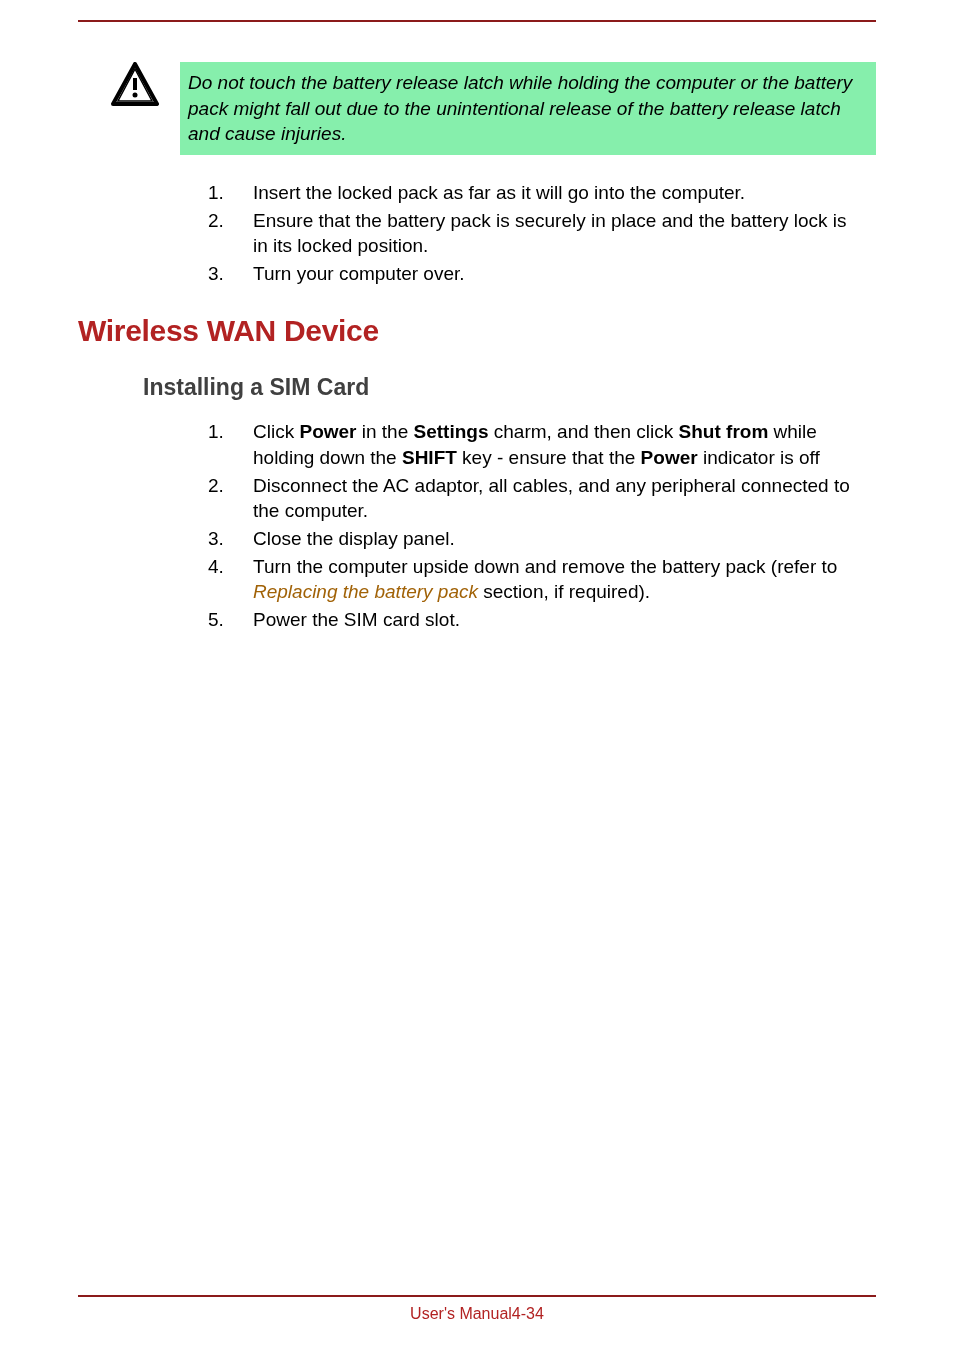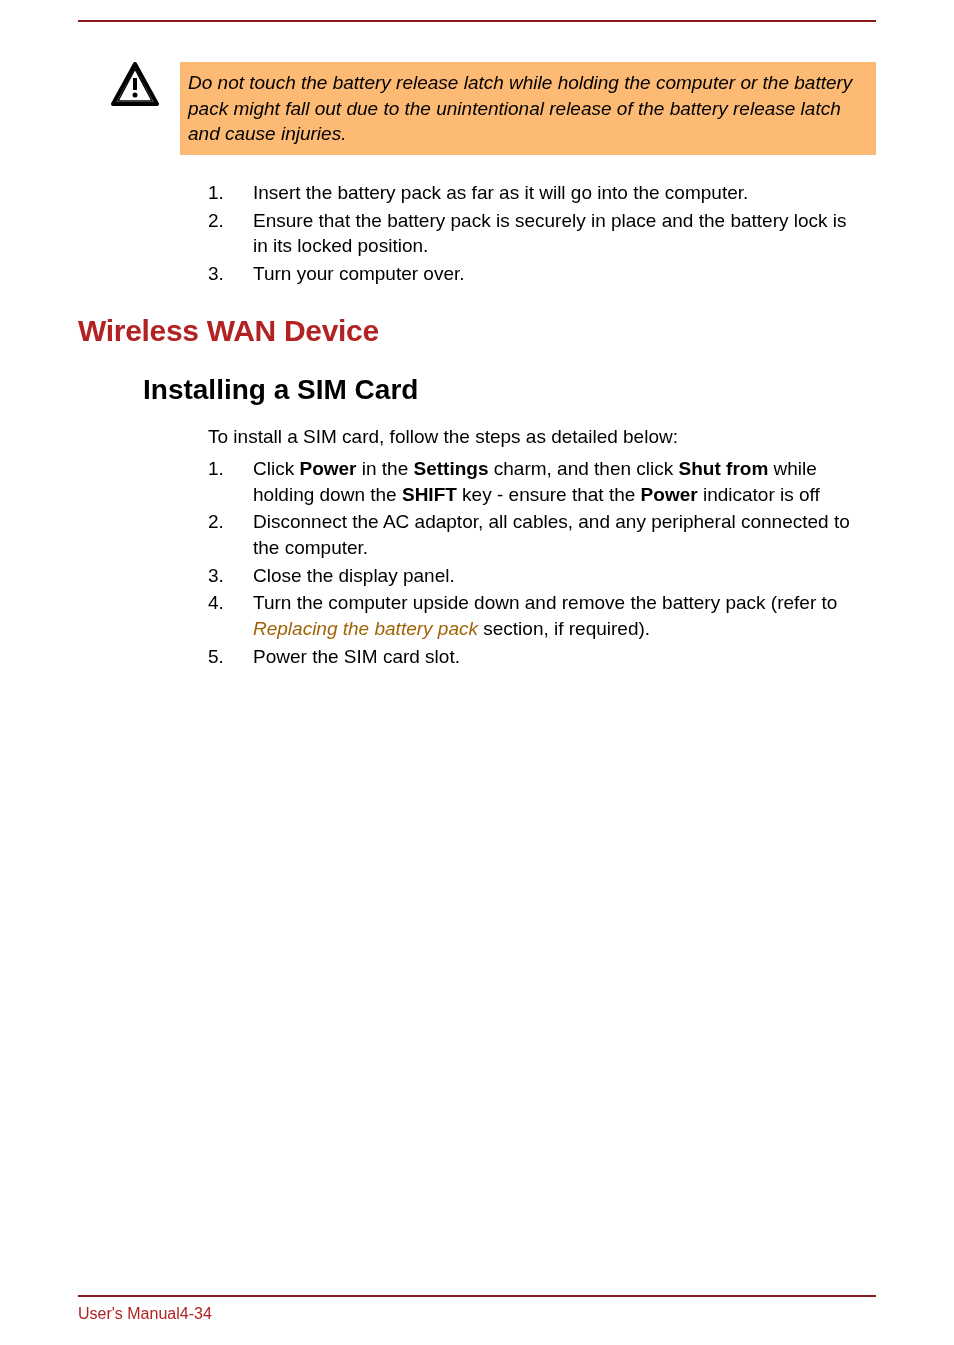--- a/index.html
+++ b/index.html
@@ -32,21 +32,21 @@
     .warning-icon {
       flex-shrink: 0;
       width: 50px;
       height: 46px;
       margin-right: 20px;
       display: flex;
       align-items: center;
       justify-content: center;
     }
     .warning-text {
-      background: #fdba74;
+      background: #86efac;
       padding: 8px 8px 8px 8px;
       flex: 1;
       font-style: italic;
       line-height: 1.35;
     }
     .ordered-list {
       margin-left: 130px;
       margin-right: 10px;
       line-height: 1.35;
     }
@@ -72,22 +72,22 @@
     }
     .body-para {
       margin-left: 130px;
       margin-right: 10px;
       line-height: 1.35;
       margin-bottom: 15px;
     }
     .heading-2 {
       font-family: Arial, Helvetica, sans-serif;
       font-weight: 900;
-      font-size: 28px;
-      color: #000000;
+      font-size: 23px;
+      color: #404040;
       margin-left: 65px;
       margin-top: 22px;
       margin-bottom: 18px;
     }
     .bold {
       font-weight: bold;
     }
     .link {
       color: #a16207;
       font-style: italic;
@@ -97,21 +97,21 @@
       bottom: 22px;
       left: 78px;
       right: 78px;
     }
     .footer-rule {
       border-top: 2px solid #8b1a1a;
       margin-bottom: 8px;
     }
     .footer-row {
       display: flex;
-      justify-content: flex-start;
+      justify-content: center;
       color: #b22222;
       font-size: 16px;
     }
   </style>
 </head>
 <body>
 
 <div class="page-container">
   <div class="top-rule"></div>
 
@@ -123,36 +123,35 @@
         <rect x="23" y="16" width="4" height="12" fill="#000"></rect>
         <circle cx="25" cy="33" r="2.5" fill="#000"></circle>
       </svg>
     </div>
     <div class="warning-text">Do not touch the battery release latch while holding the computer or the battery pack might fall out due to the unintentional release of the battery release latch and cause injuries.</div>
   </div>
 
   <div class="ordered-list">
     <div class="list-item">
       <span class="list-num">1.</span>
-      <span class="list-text">Insert the battery pack as far as it will go into the computer.</span>
+      <span class="list-text">Insert the locked pack as far as it will go into the computer.</span>
     </div>
     <div class="list-item">
       <span class="list-num">2.</span>
       <span class="list-text">Ensure that the battery pack is securely in place and the battery lock is in its locked position.</span>
     </div>
     <div class="list-item">
       <span class="list-num">3.</span>
       <span class="list-text">Turn your computer over.</span>
     </div>
   </div>
 
   <h1 class="heading-1">Wireless WAN Device</h1>
 
   <h2 class="heading-2">Installing a SIM Card</h2>
-  <p class="body-para" style="margin-bottom:6px;">To install a SIM card, follow the steps as detailed below:</p>
 
   <div class="ordered-list">
     <div class="list-item">
       <span class="list-num">1.</span>
       <span class="list-text">Click <span class="bold">Power</span> in the <span class="bold">Settings</span> charm, and then click <span class="bold">Shut from</span> while holding down the <span class="bold">SHIFT</span> key - ensure that the <span class="bold">Power</span> indicator is off</span>
     </div>
     <div class="list-item">
       <span class="list-num">2.</span>
       <span class="list-text">Disconnect the AC adaptor, all cables, and any peripheral connected to the computer.</span>
     </div>

